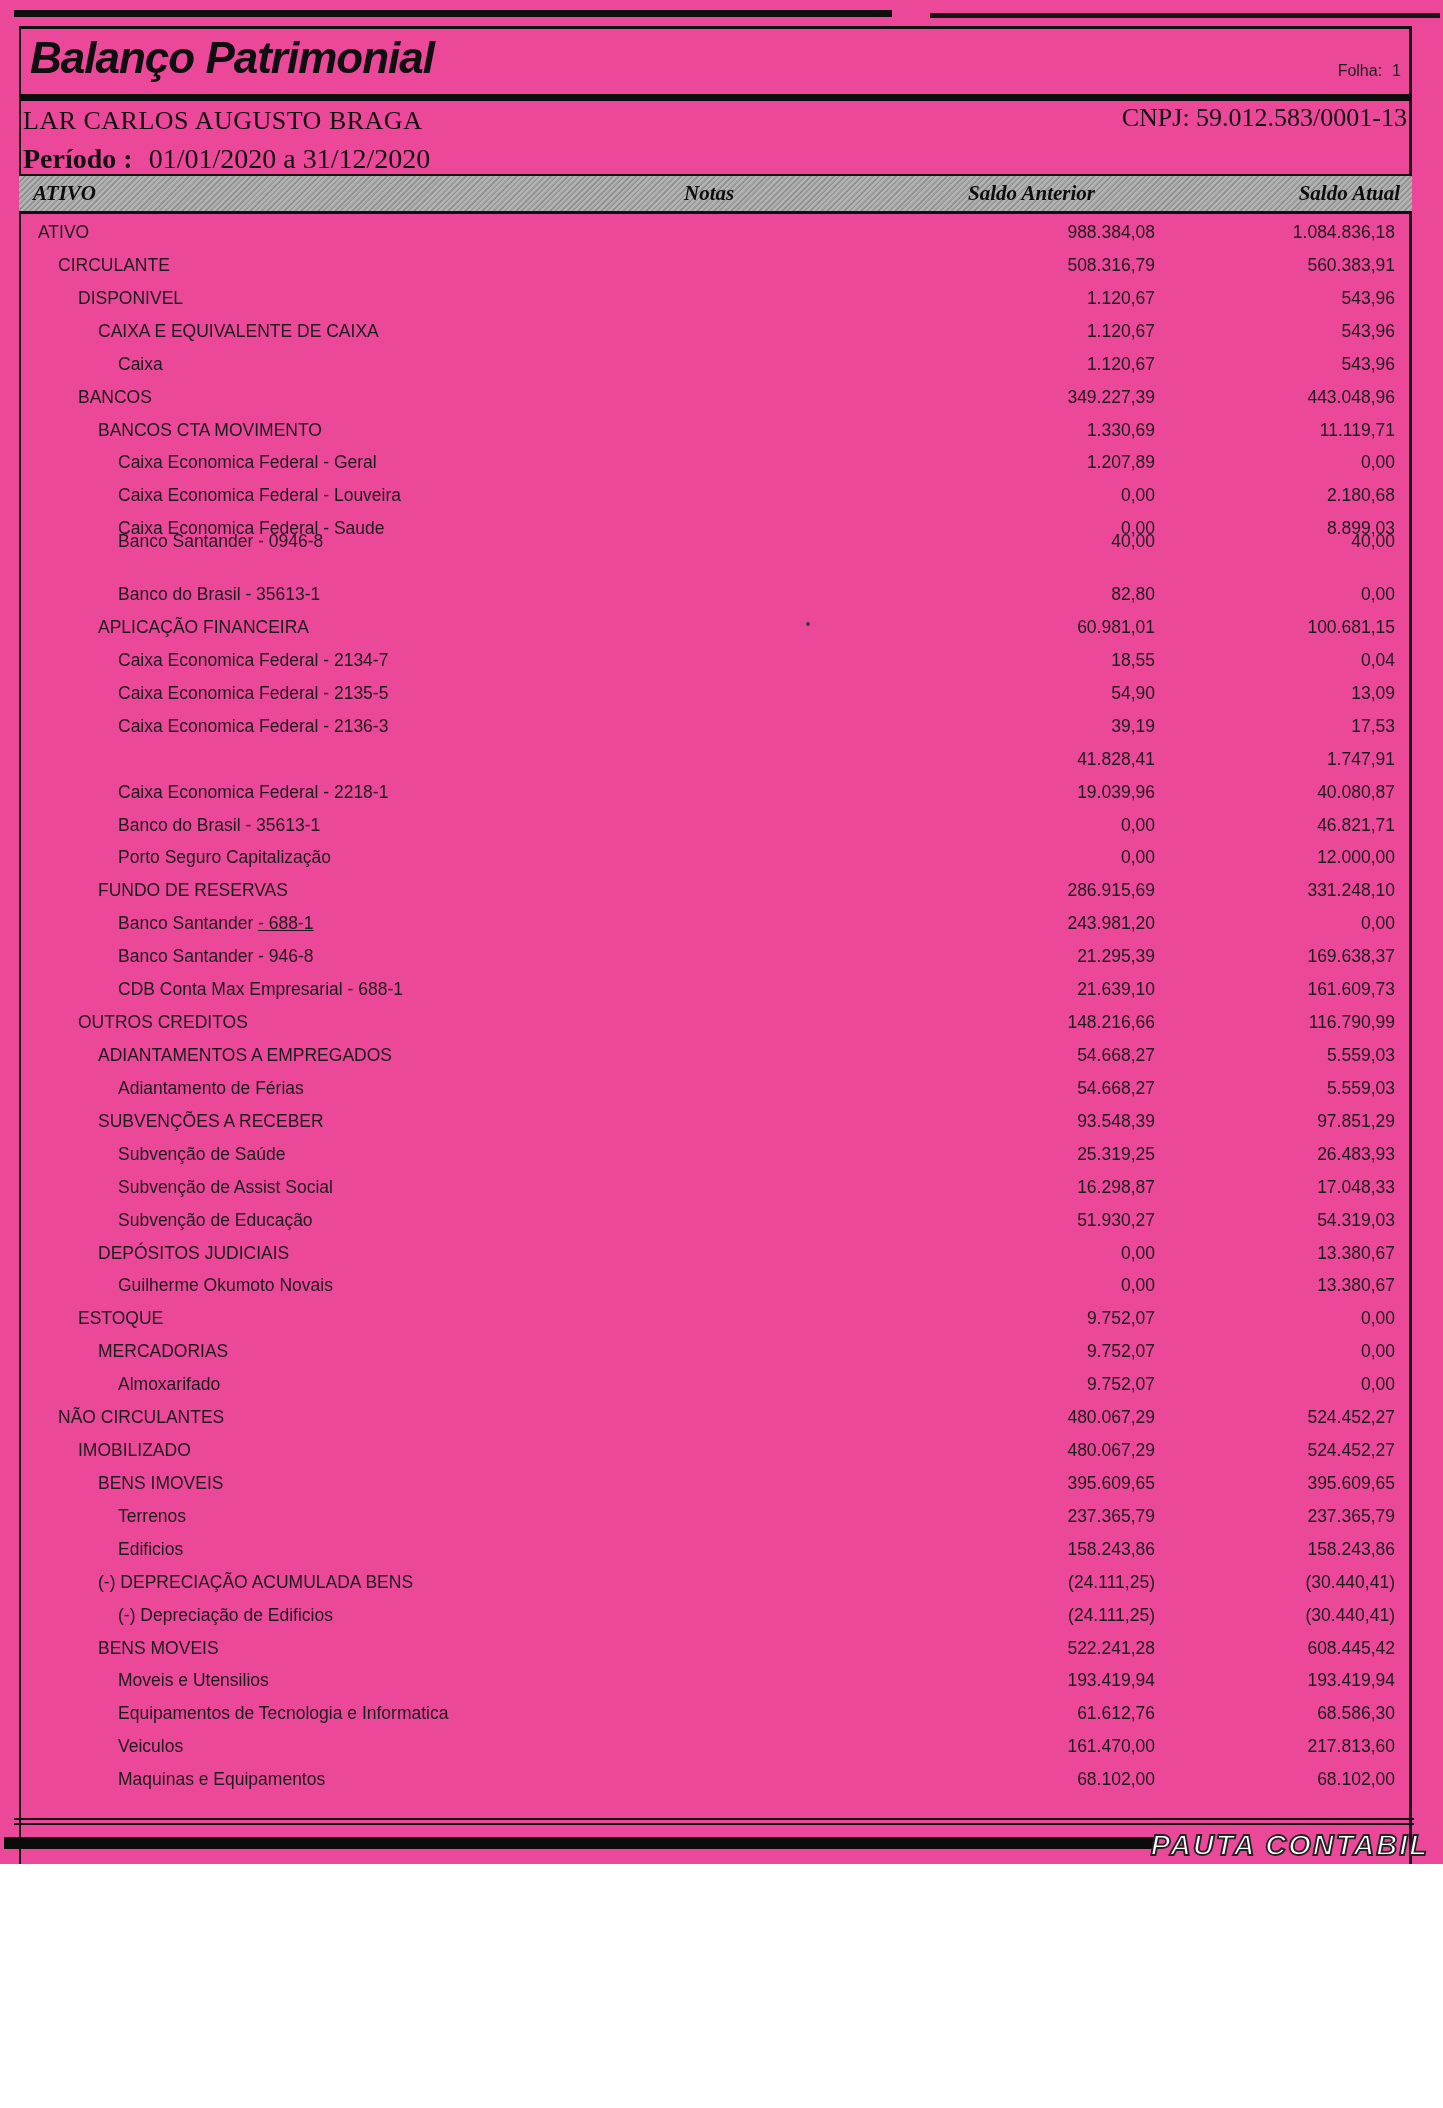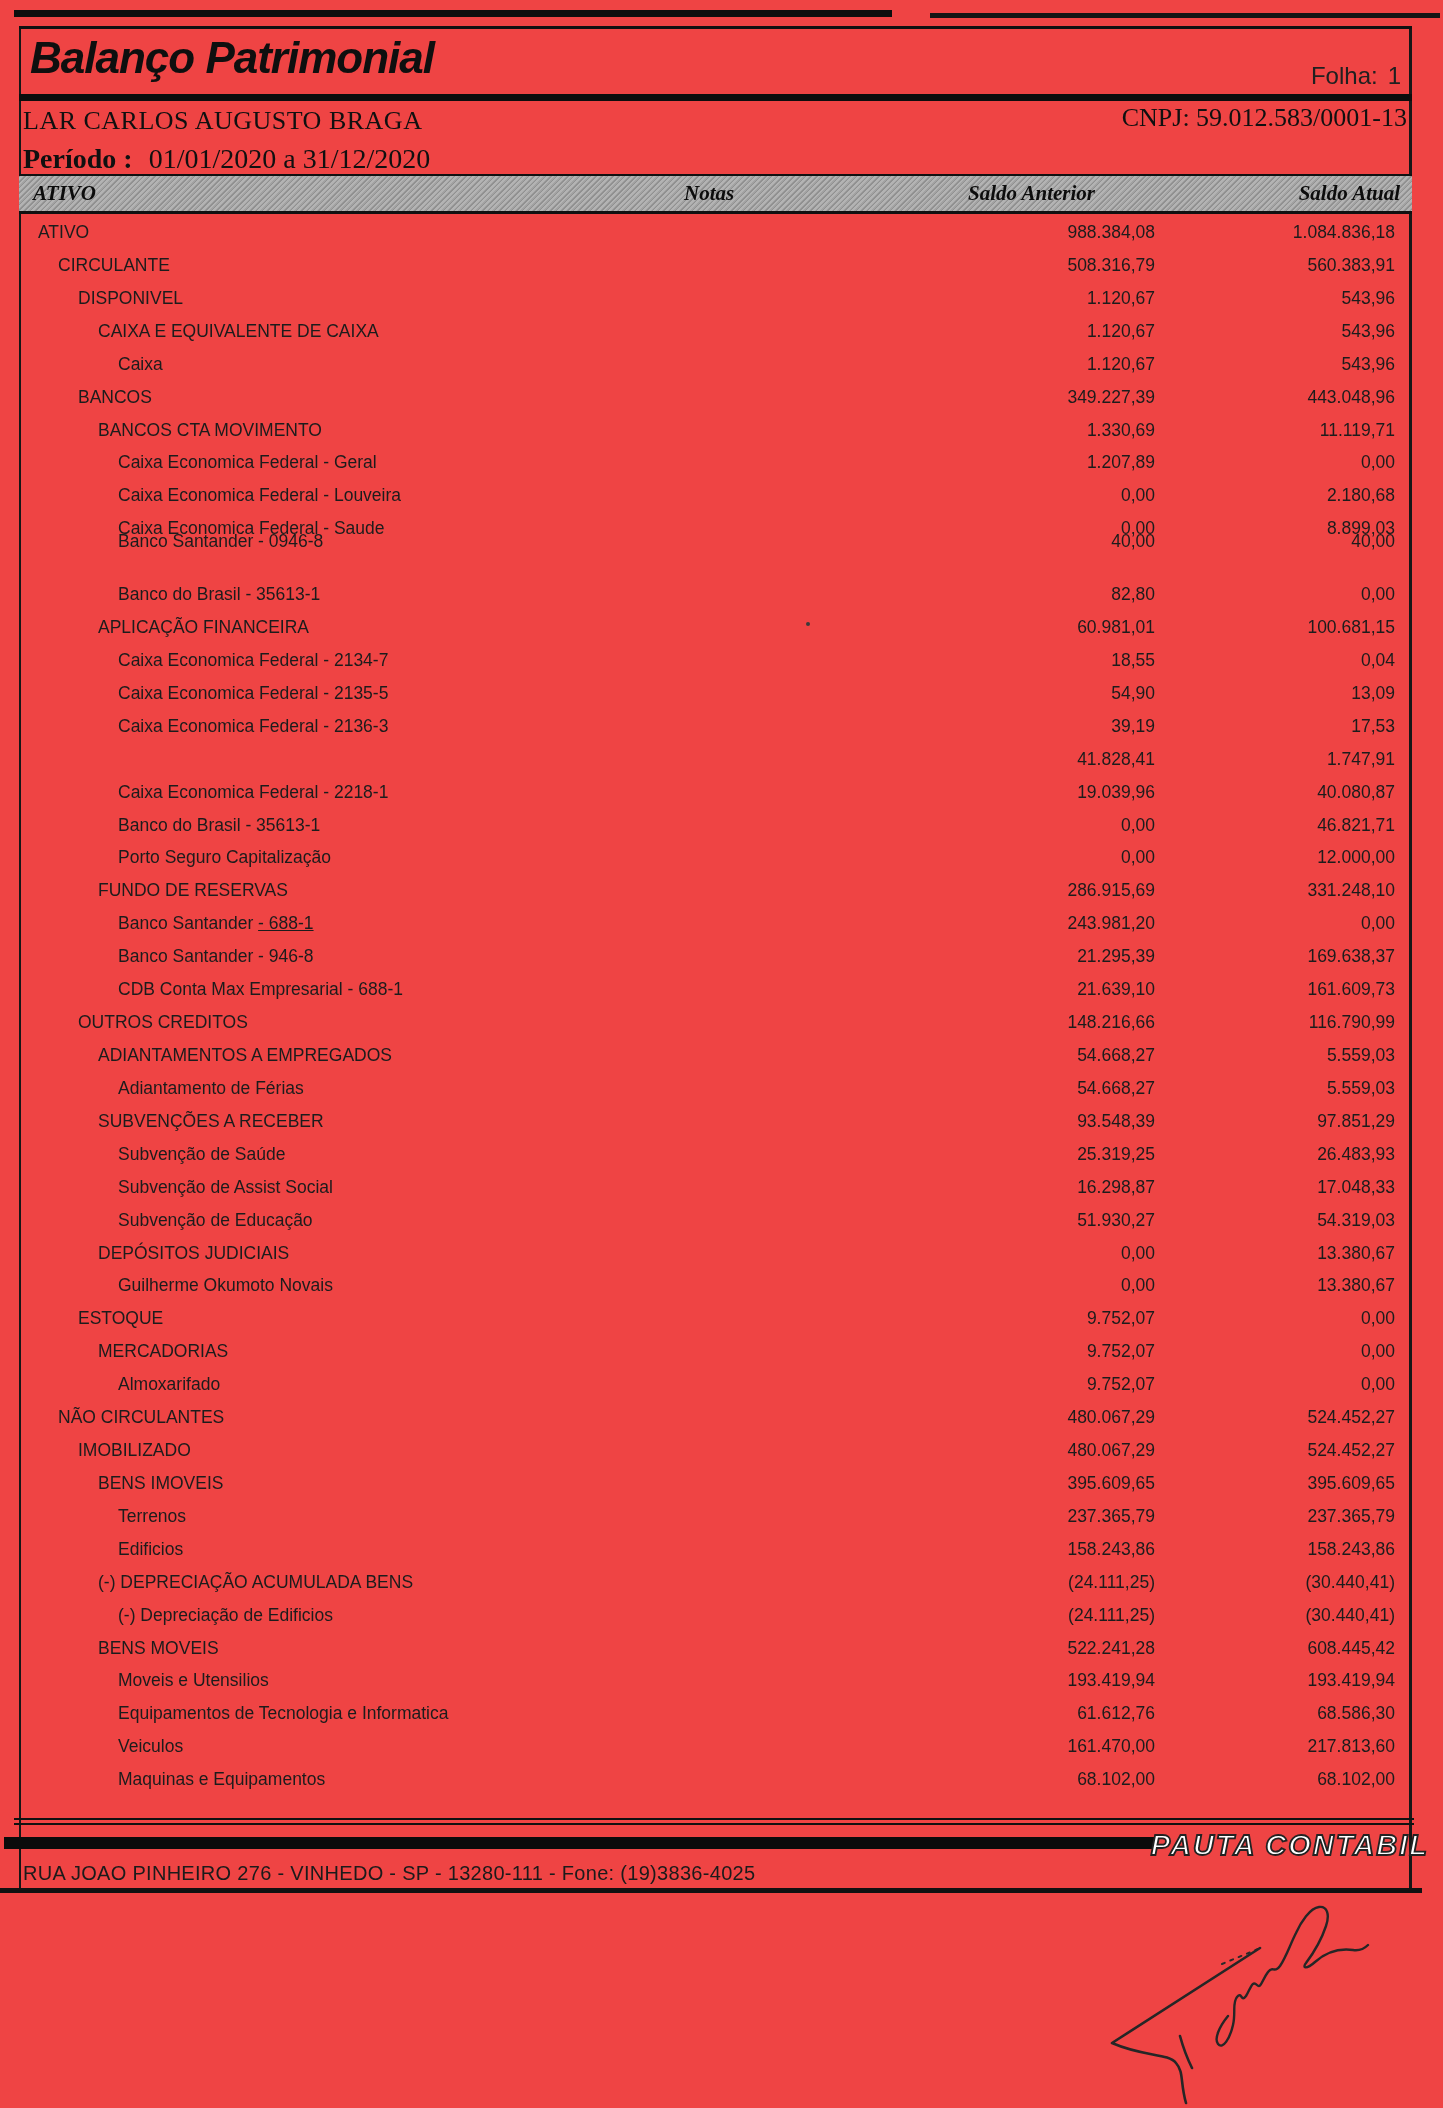--- a/index.html
+++ b/index.html
@@ -1,34 +1,34 @@
 <!DOCTYPE html>
 <html><head>
 <meta charset="utf-8">
 <style>
   html,body{margin:0;padding:0;background:#ffffff;}
-  .page{position:relative;width:1443px;height:2108px;background:#ef4444;overflow:hidden;
+  .page{position:relative;width:1443px;height:1864px;background:#ec4899;overflow:hidden;
         font-family:"Liberation Sans",sans-serif;color:#1a1a1a;text-decoration:underline;}
   .abs{position:absolute;}
   .line{position:absolute;background:#111;}
 
   
   .scan-top-1{left:14px;top:10px;width:878px;height:7px;background:#0e0e0e;}
   .scan-top-2{left:930px;top:13px;width:510px;height:5px;background:#151515;}
   .artifact-dot{left:806px;top:622px;width:4px;height:4px;border-radius:50%;background:#3a3a3a;}
 
   
   .b-left{left:19px;top:26px;width:2px;height:1866px;background:#171717;}
   .b-right{left:1409px;top:26px;width:3px;height:1866px;background:#171717;}
   .tb-top{left:19px;top:26px;width:1393px;height:3px;}
   .tb-bottom{left:19px;top:94px;width:1393px;height:7px;background:#0d0d0d;}
 
   .doc-title{left:30px;top:33px;font-size:44px;font-weight:bold;font-style:italic;
              letter-spacing:-1px;color:#0f0f0f;}
-  .folha{right:42px;top:62px;font-size:24px;color:#202020;margin-left:20px;}
+  .folha{right:42px;top:62px;font-size:16px;color:#202020;margin-left:20px;}
   .folha .v{margin-left:10px;}
 
   .company{left:23px;top:106px;font-family:"Liberation Serif",serif;font-size:26px;color:#101010;letter-spacing:0.5px;}
   .cnpj{right:36px;top:103px;font-family:"Liberation Serif",serif;font-size:26px;color:#101010;}
   .periodo{left:23px;top:143px;font-family:"Liberation Serif",serif;font-size:28px;color:#101010;}
   .periodo .lbl{font-weight:bold;}
   .periodo .val{margin-left:16px;}
 
   
   .colhdr{left:19px;top:174px;width:1393px;height:35px;

